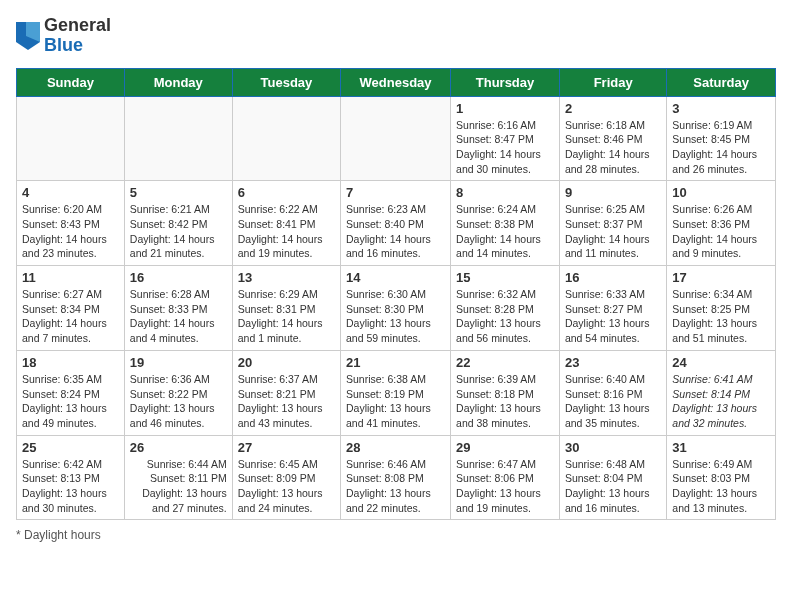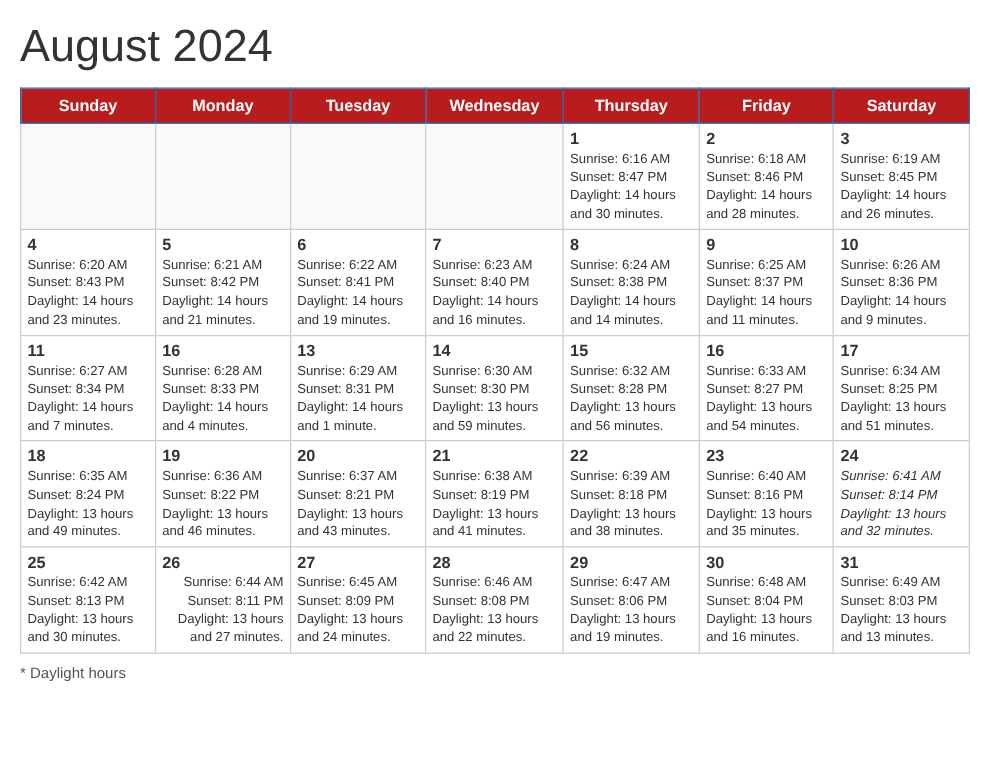--- a/index.html
+++ b/index.html
@@ -51,21 +51,21 @@
     .location-title {
       font-size: 16px;
       color: #555;
     }
     .calendar-table {
       width: 100%;
       border-collapse: collapse;
       font-size: 11px;
     }
     .calendar-table th {
-      background-color: #b91c1c;
+      background-color: #15803d;
       color: #fff;
       text-align: center;
       padding: 6px 4px;
       font-size: 13px;
       font-weight: bold;
       border: 1px solid #1a6cb5;
     }
     .calendar-table td {
       border: 1px solid #ccc;
       vertical-align: top;
@@ -93,22 +93,31 @@
       margin-top: 8px;
       font-size: 12px;
       color: #555;
       text-align: left;
     }
   </style>
 </head>
 <body>
 
 <div class="header">
+  <div class="logo">
+    <svg class="logo-icon" viewBox="0 0 24 28" xmlns="http://www.w3.org/2000/svg">
+      <polygon points="0,0 24,0 24,20 12,28 0,20" fill="#1a6cb5"></polygon>
+      <polygon points="10,0 24,0 24,20 10,14" fill="#4a9fd4"></polygon>
+    </svg>
+    <div class="logo-text">
+      <span class="logo-general">General</span>
+      <span class="logo-blue">Blue</span>
+    </div>
+  </div>
   <div class="title-block">
-    <div class="month-title">August 2024</div>
   </div>
 </div>
 
 <table class="calendar-table">
   <thead>
     <tr>
     <th>Sunday</th>
         <th>Monday</th>
         <th>Tuesday</th>
         <th>Wednesday</th>

